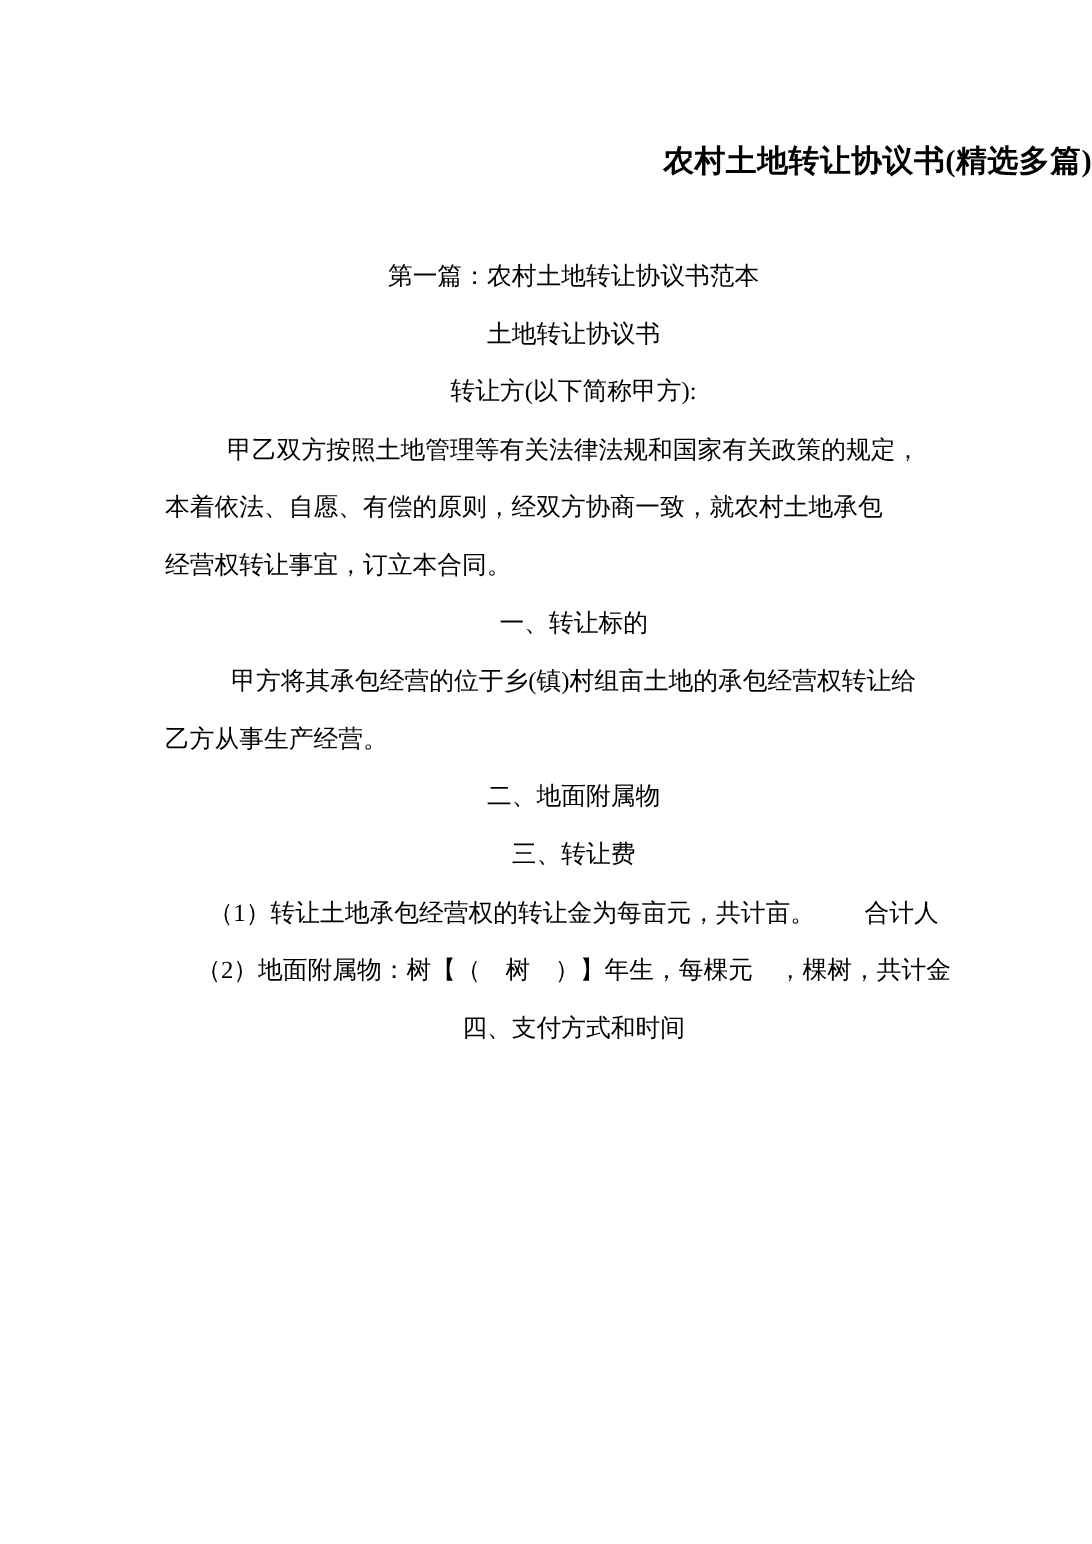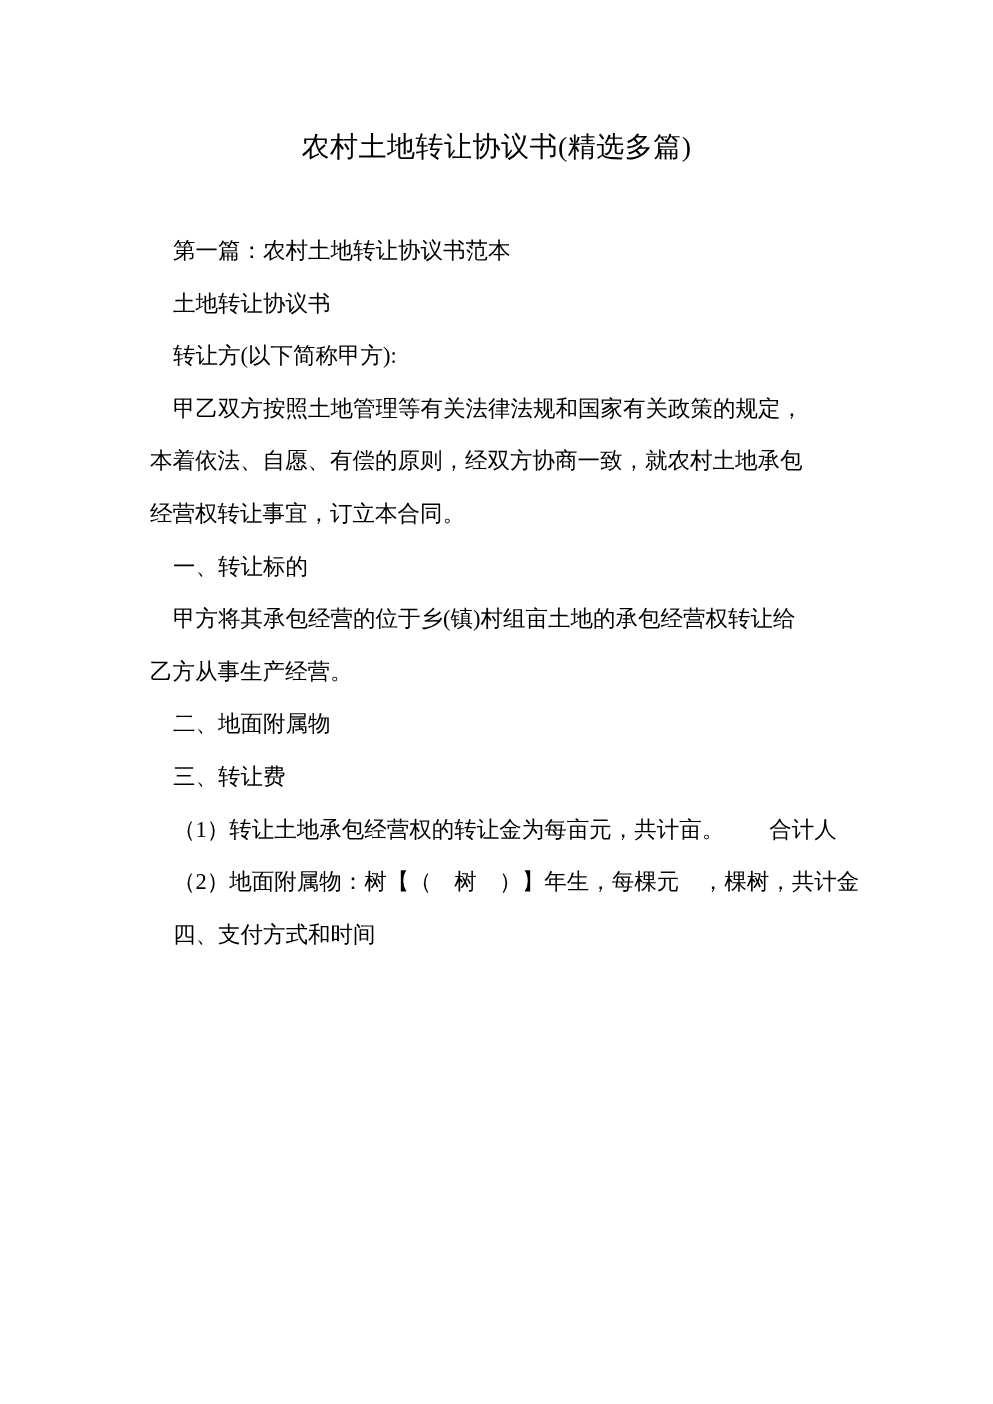--- a/index.html
+++ b/index.html
@@ -13,36 +13,36 @@
     position: relative;
     width: 993px; height: 1404px;
     background: #ffffff;
     overflow: hidden;
   }
   .doc-title {
     position: absolute;
     top: 130px; left: 0;
     width: 993px;
     margin: 0;
-    text-align: center;
+    text-align: right;
     font-size: 28px;
-    font-weight: normal;
+    font-weight: bold;
     line-height: 1.2;
     letter-spacing: 0.5px;
   }
   .content {
     position: absolute;
     top: 225px; left: 150px;
     width: 720px;
     font-size: 22.5px;
     line-height: 52.6px;
   }
   .para { margin: 0; padding: 0; }
   .line { display: block; white-space: nowrap; }
-  .line.indent { padding-left: 23px; }
+  .line.indent { padding-left: 23px; text-align: center; }
 </style>
 </head>
 <body>
 
 <div class="page">
 
   <h1 class="doc-title">农村土地转让协议书(精选多篇)</h1>
 
   <div class="content">
 

